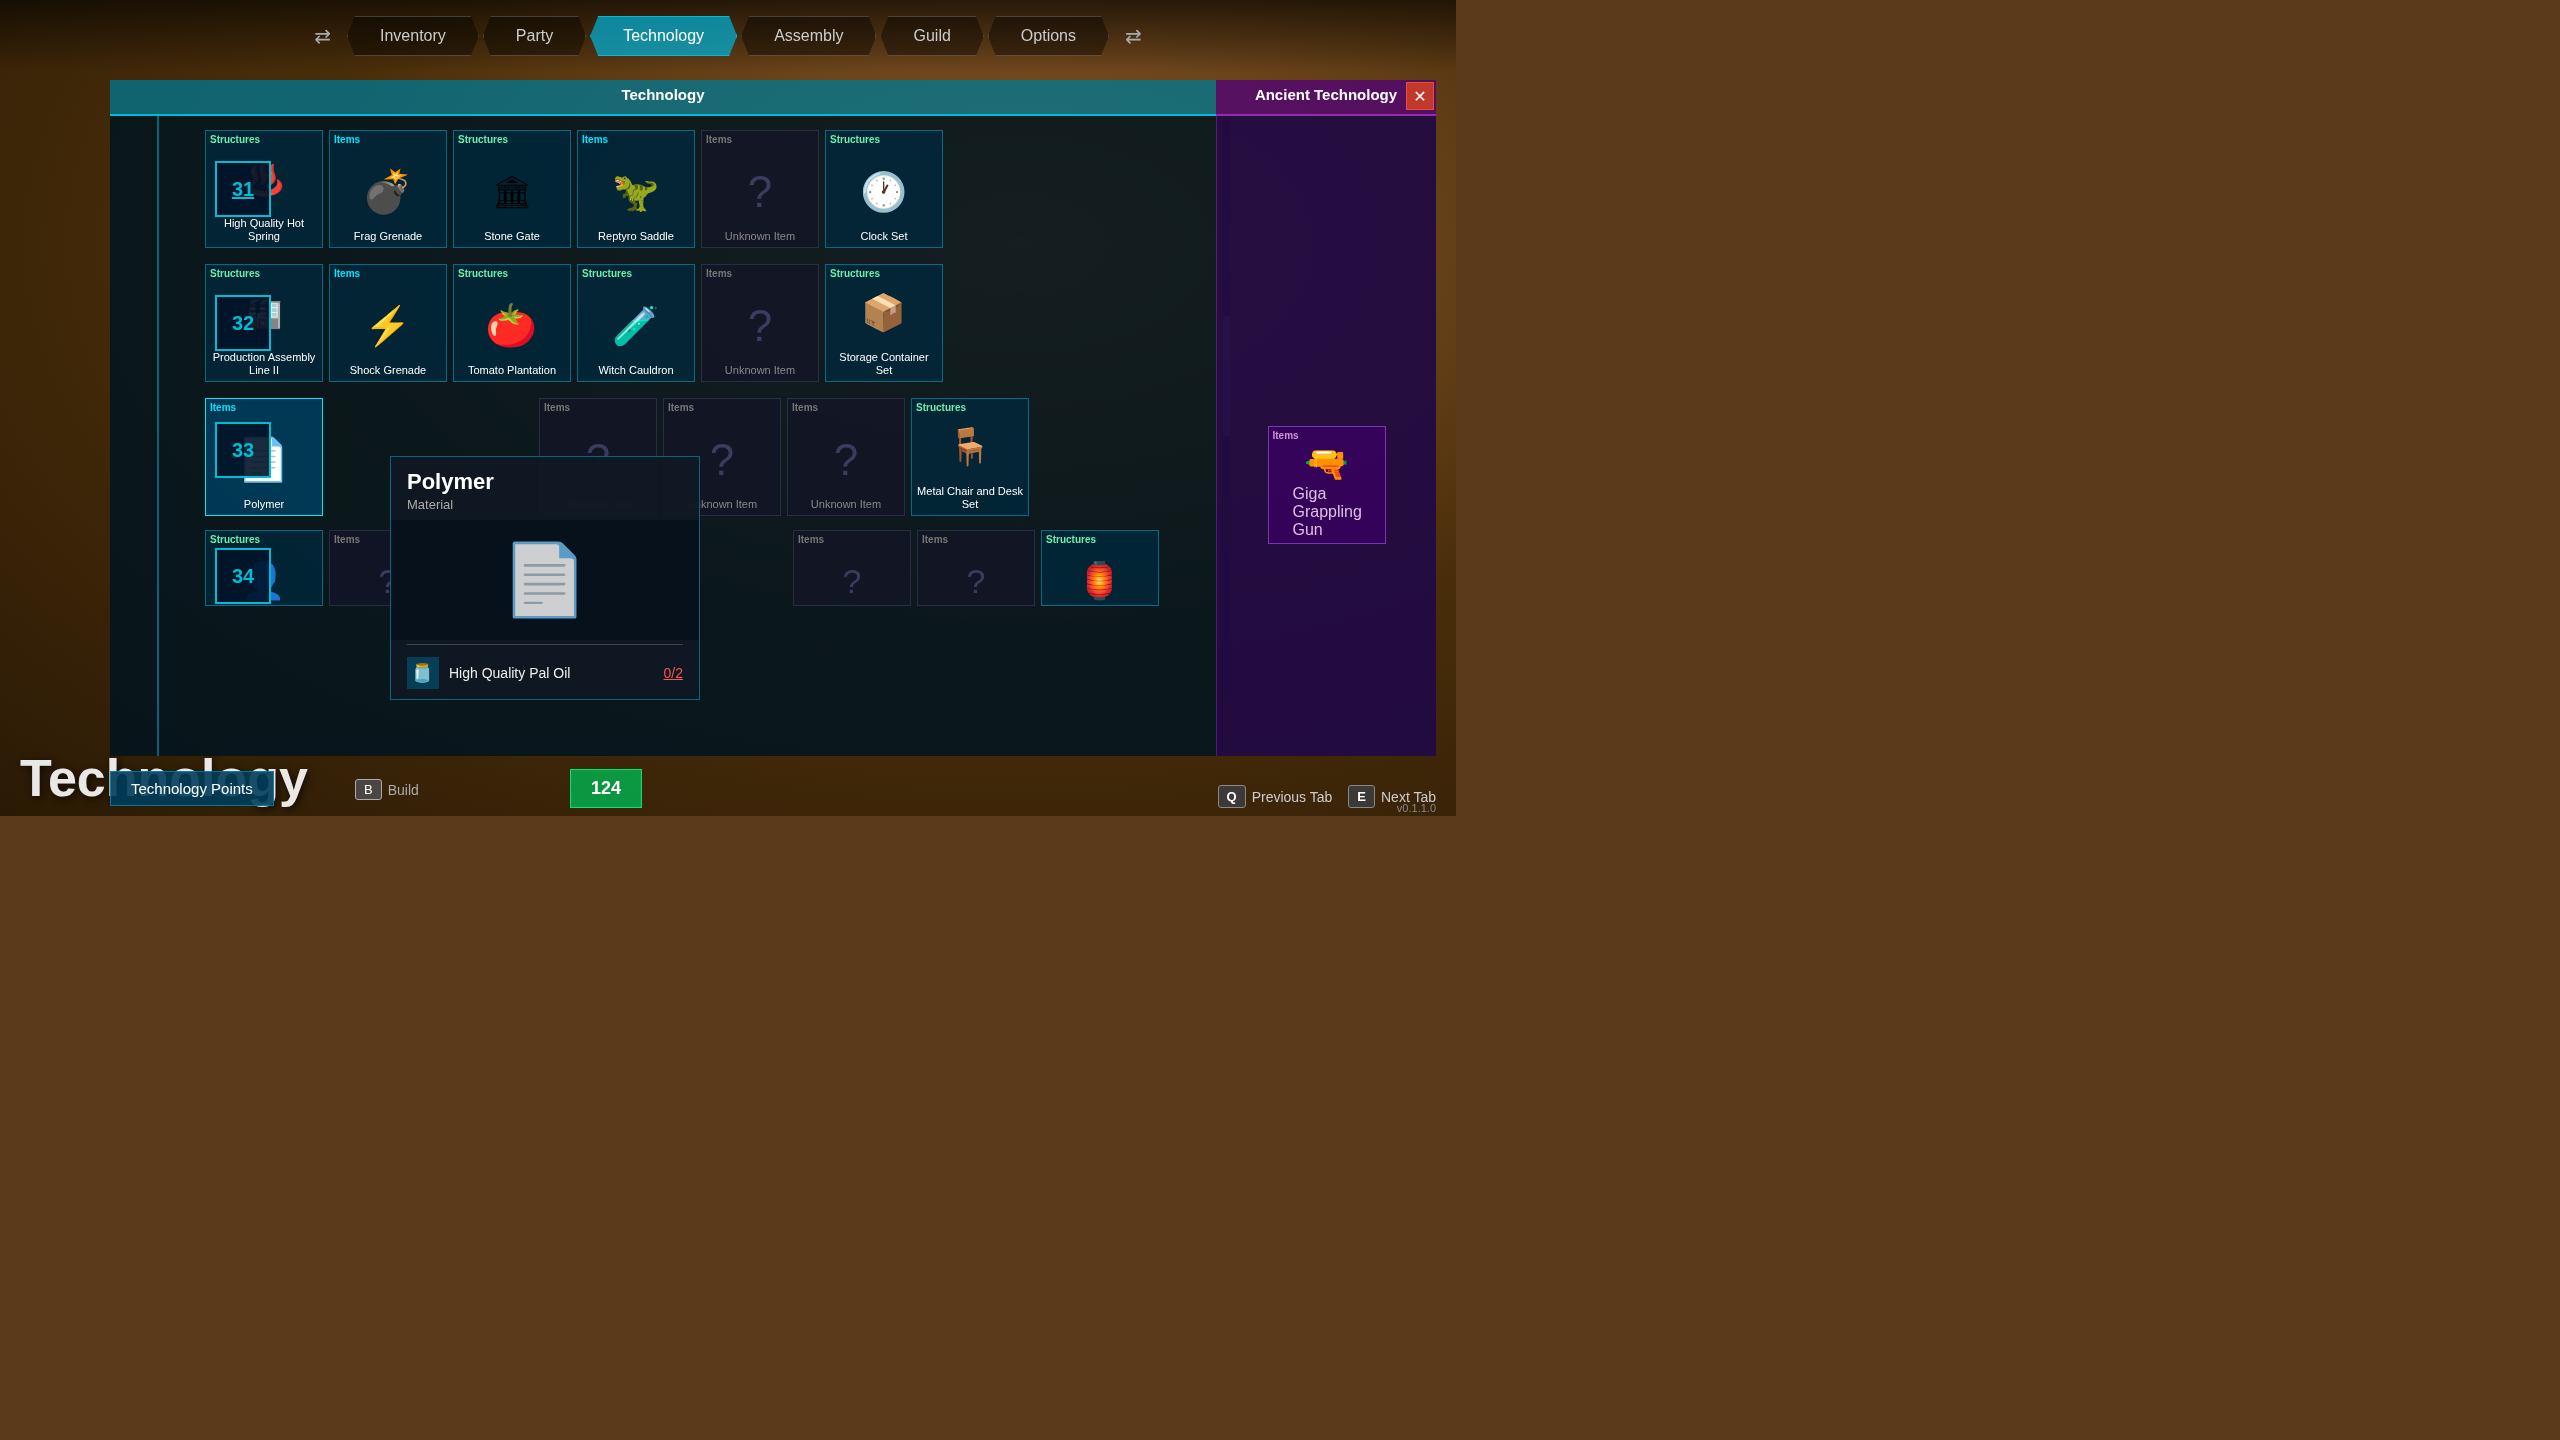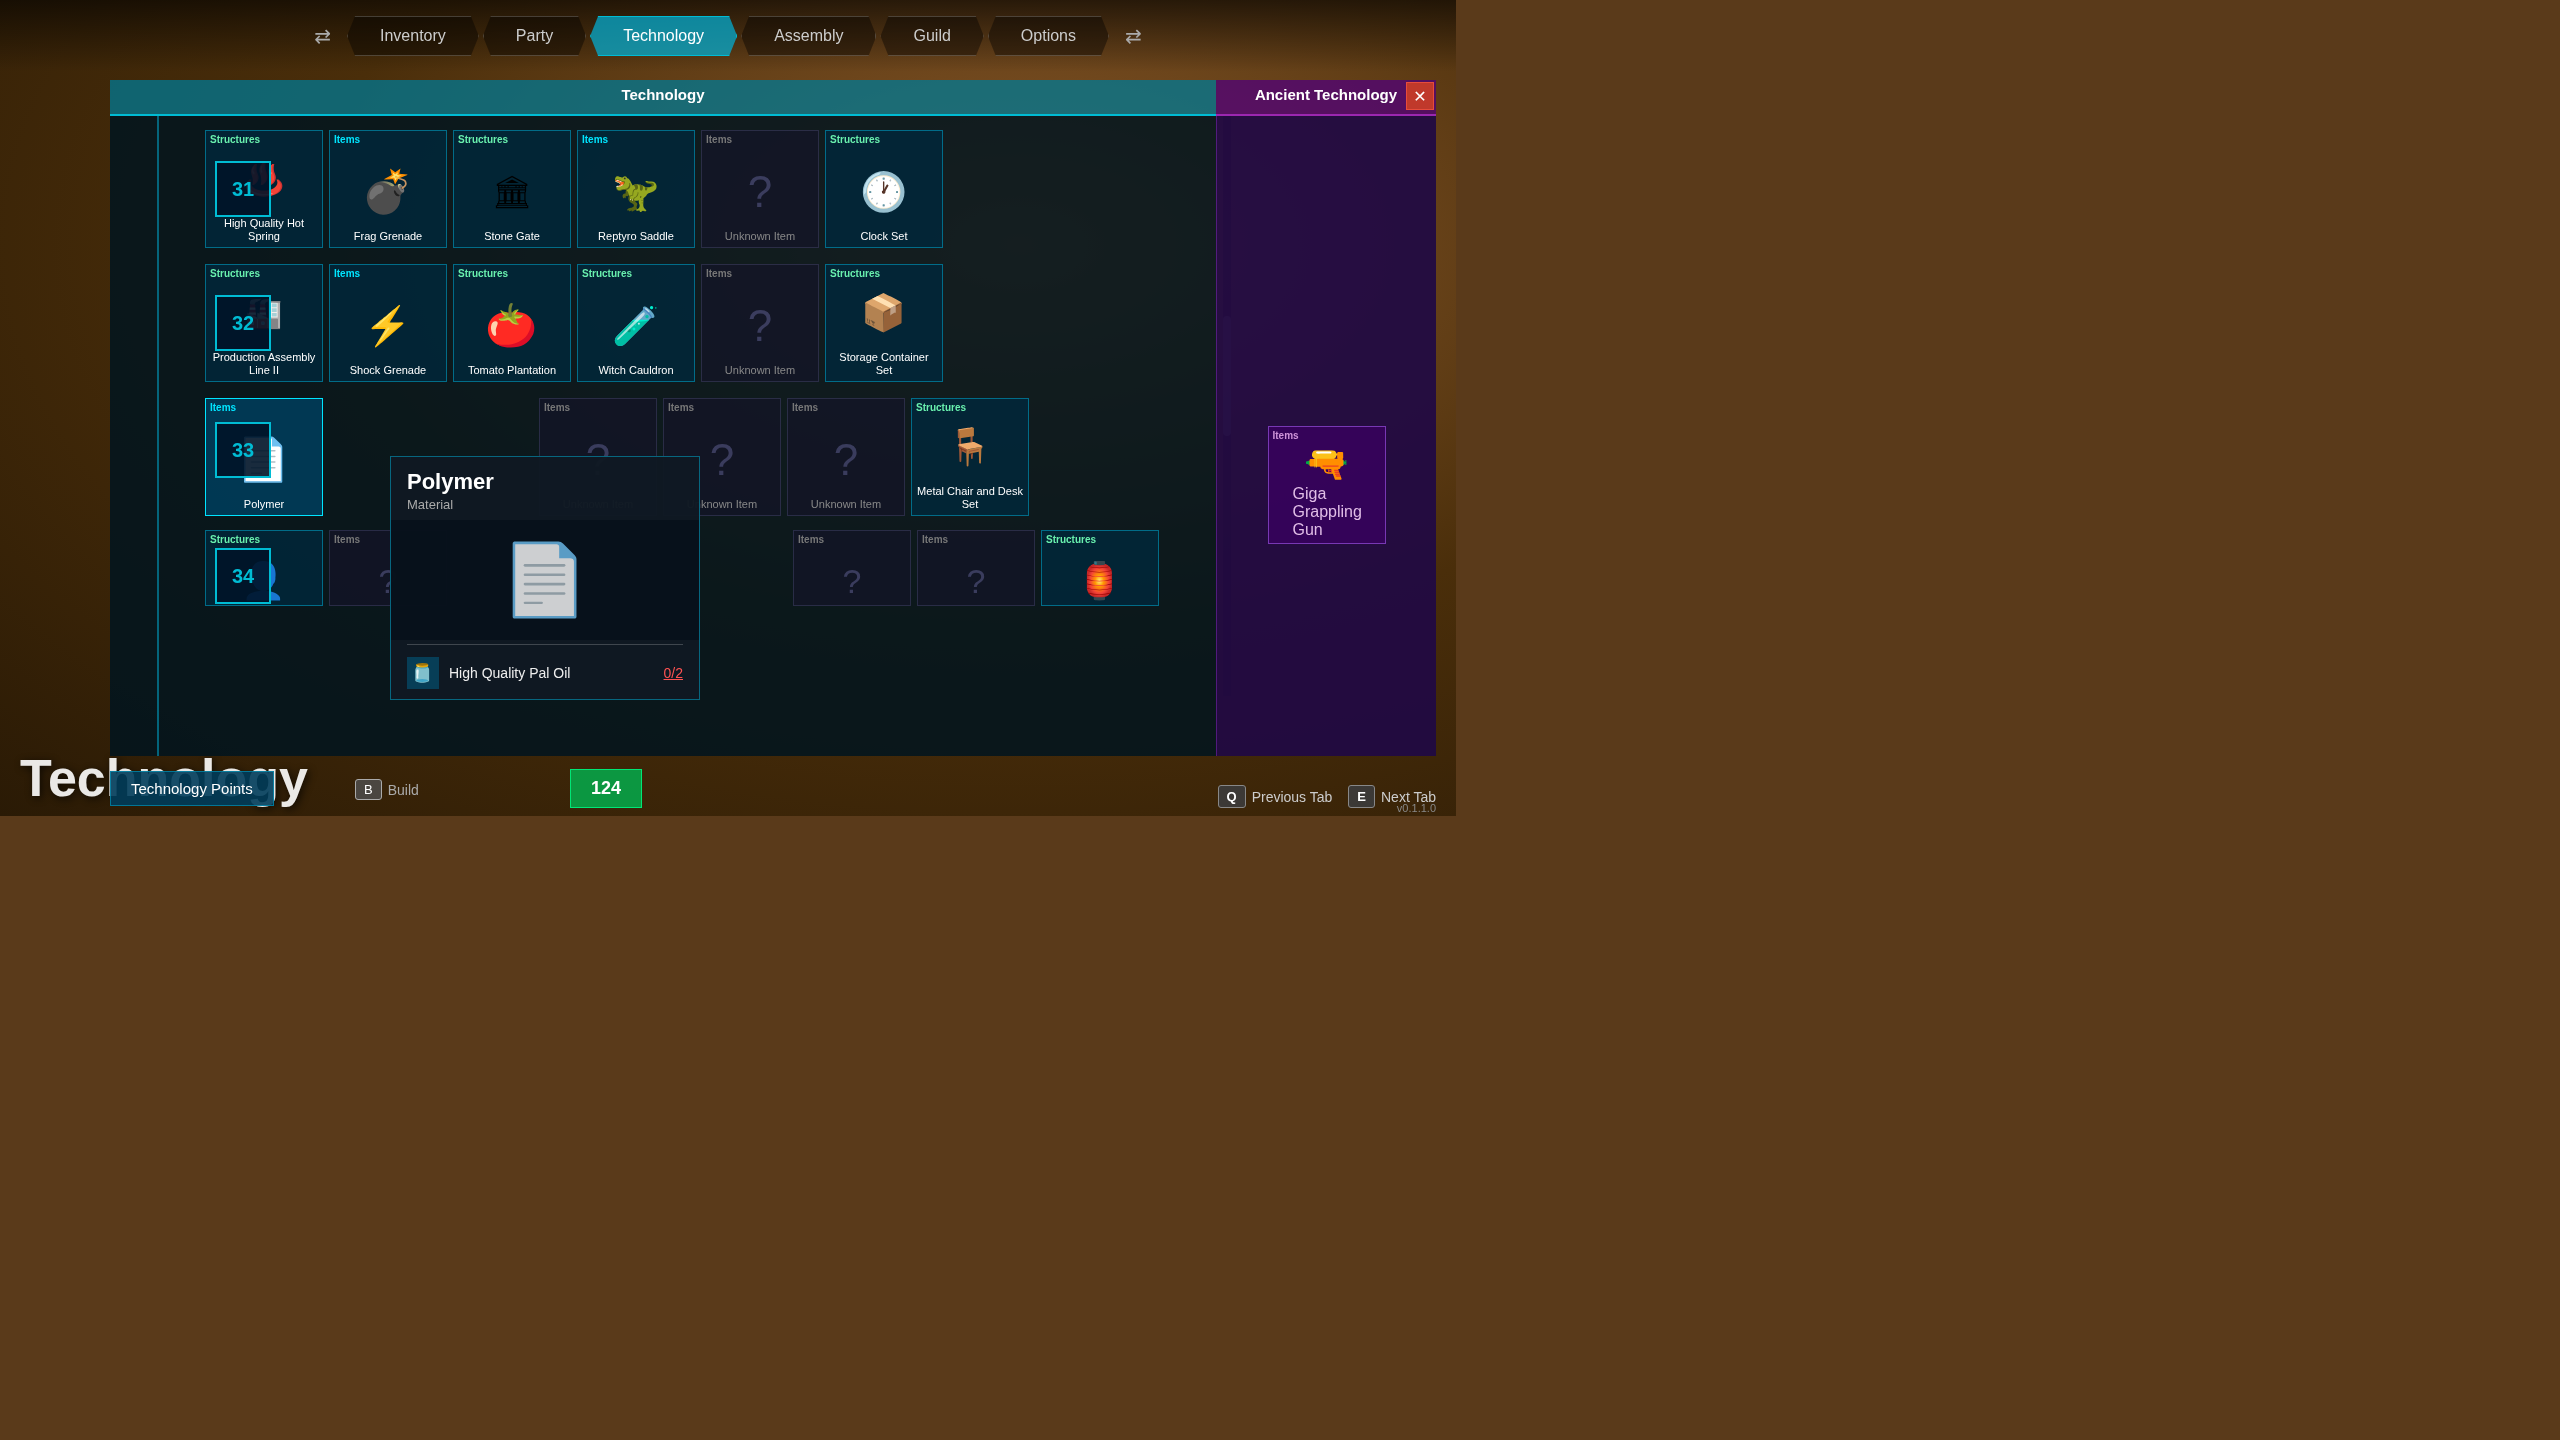--- a/index.html
+++ b/index.html
@@ -495,21 +495,21 @@
   </div>
 
   <div class="tech-content">
     <div class="tech-main">
 
       <div class="vline" style="top: 0; height: 100%; left: 47px;"></div>
 
       <div class="rows-container">
 
         <div style="position: relative; margin-bottom: 8px;">
-          <div class="level-num" style="top: 35px;">31</div>
+          <div class="level-num" style="top: 35px; text-decoration: underline;">31</div>
           <div class="lrow">
 
             <div class="tech-card structures-card">
               <span class="category">Structures</span>
               <div class="icon-area" style="font-size:32px;">♨️</div>
               <span class="item-name">High Quality Hot Spring</span>
             </div>
 
             <div class="tech-card items-card">
               <span class="category">Items</span>

